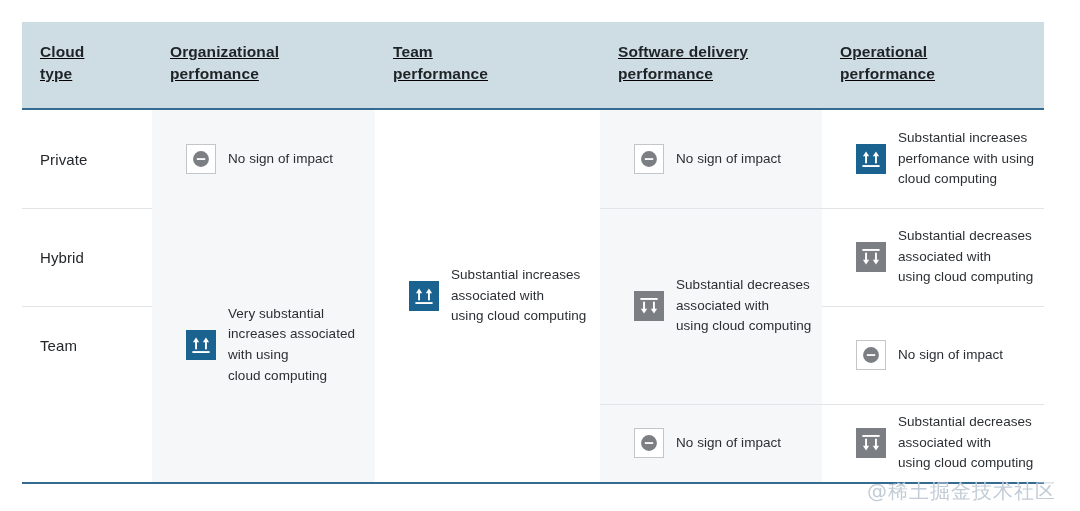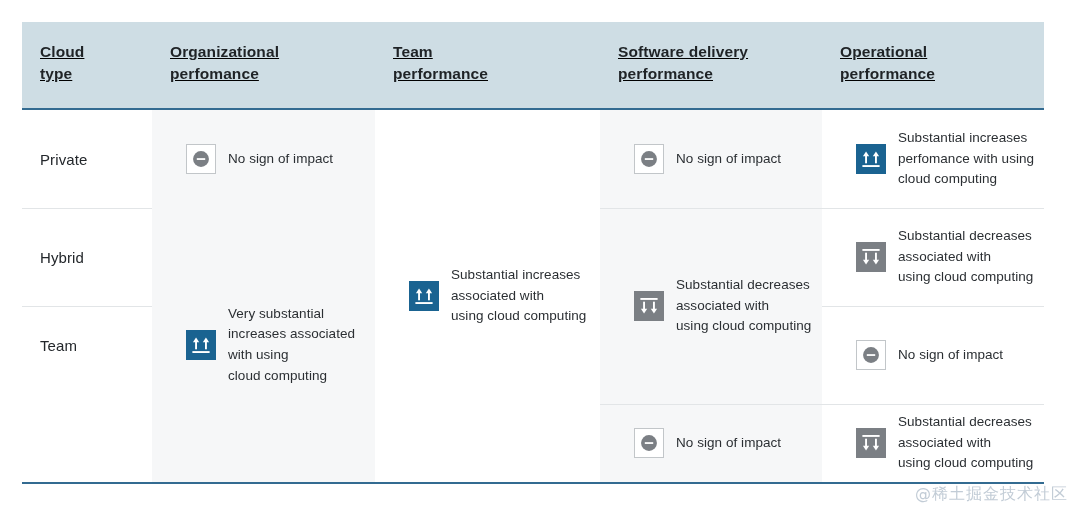--- a/index.html
+++ b/index.html
@@ -135,23 +135,23 @@
     left: 0;
     top: 460px;
     width: 1022px;
     height: 2px;
     background: #336b91;
   }
 
   
   .watermark {
     position: absolute;
-    right: 12px;
+    right: 24px;
     bottom: 6px;
-    font-size: 16px;
+    font-size: 20px;
     color: #c2ccd6;
     letter-spacing: 1px;
     font-family: "DejaVu Sans", sans-serif;
     white-space: nowrap;
   }
 </style>
 </head>
 <body>
 
 <div id="table-root">

